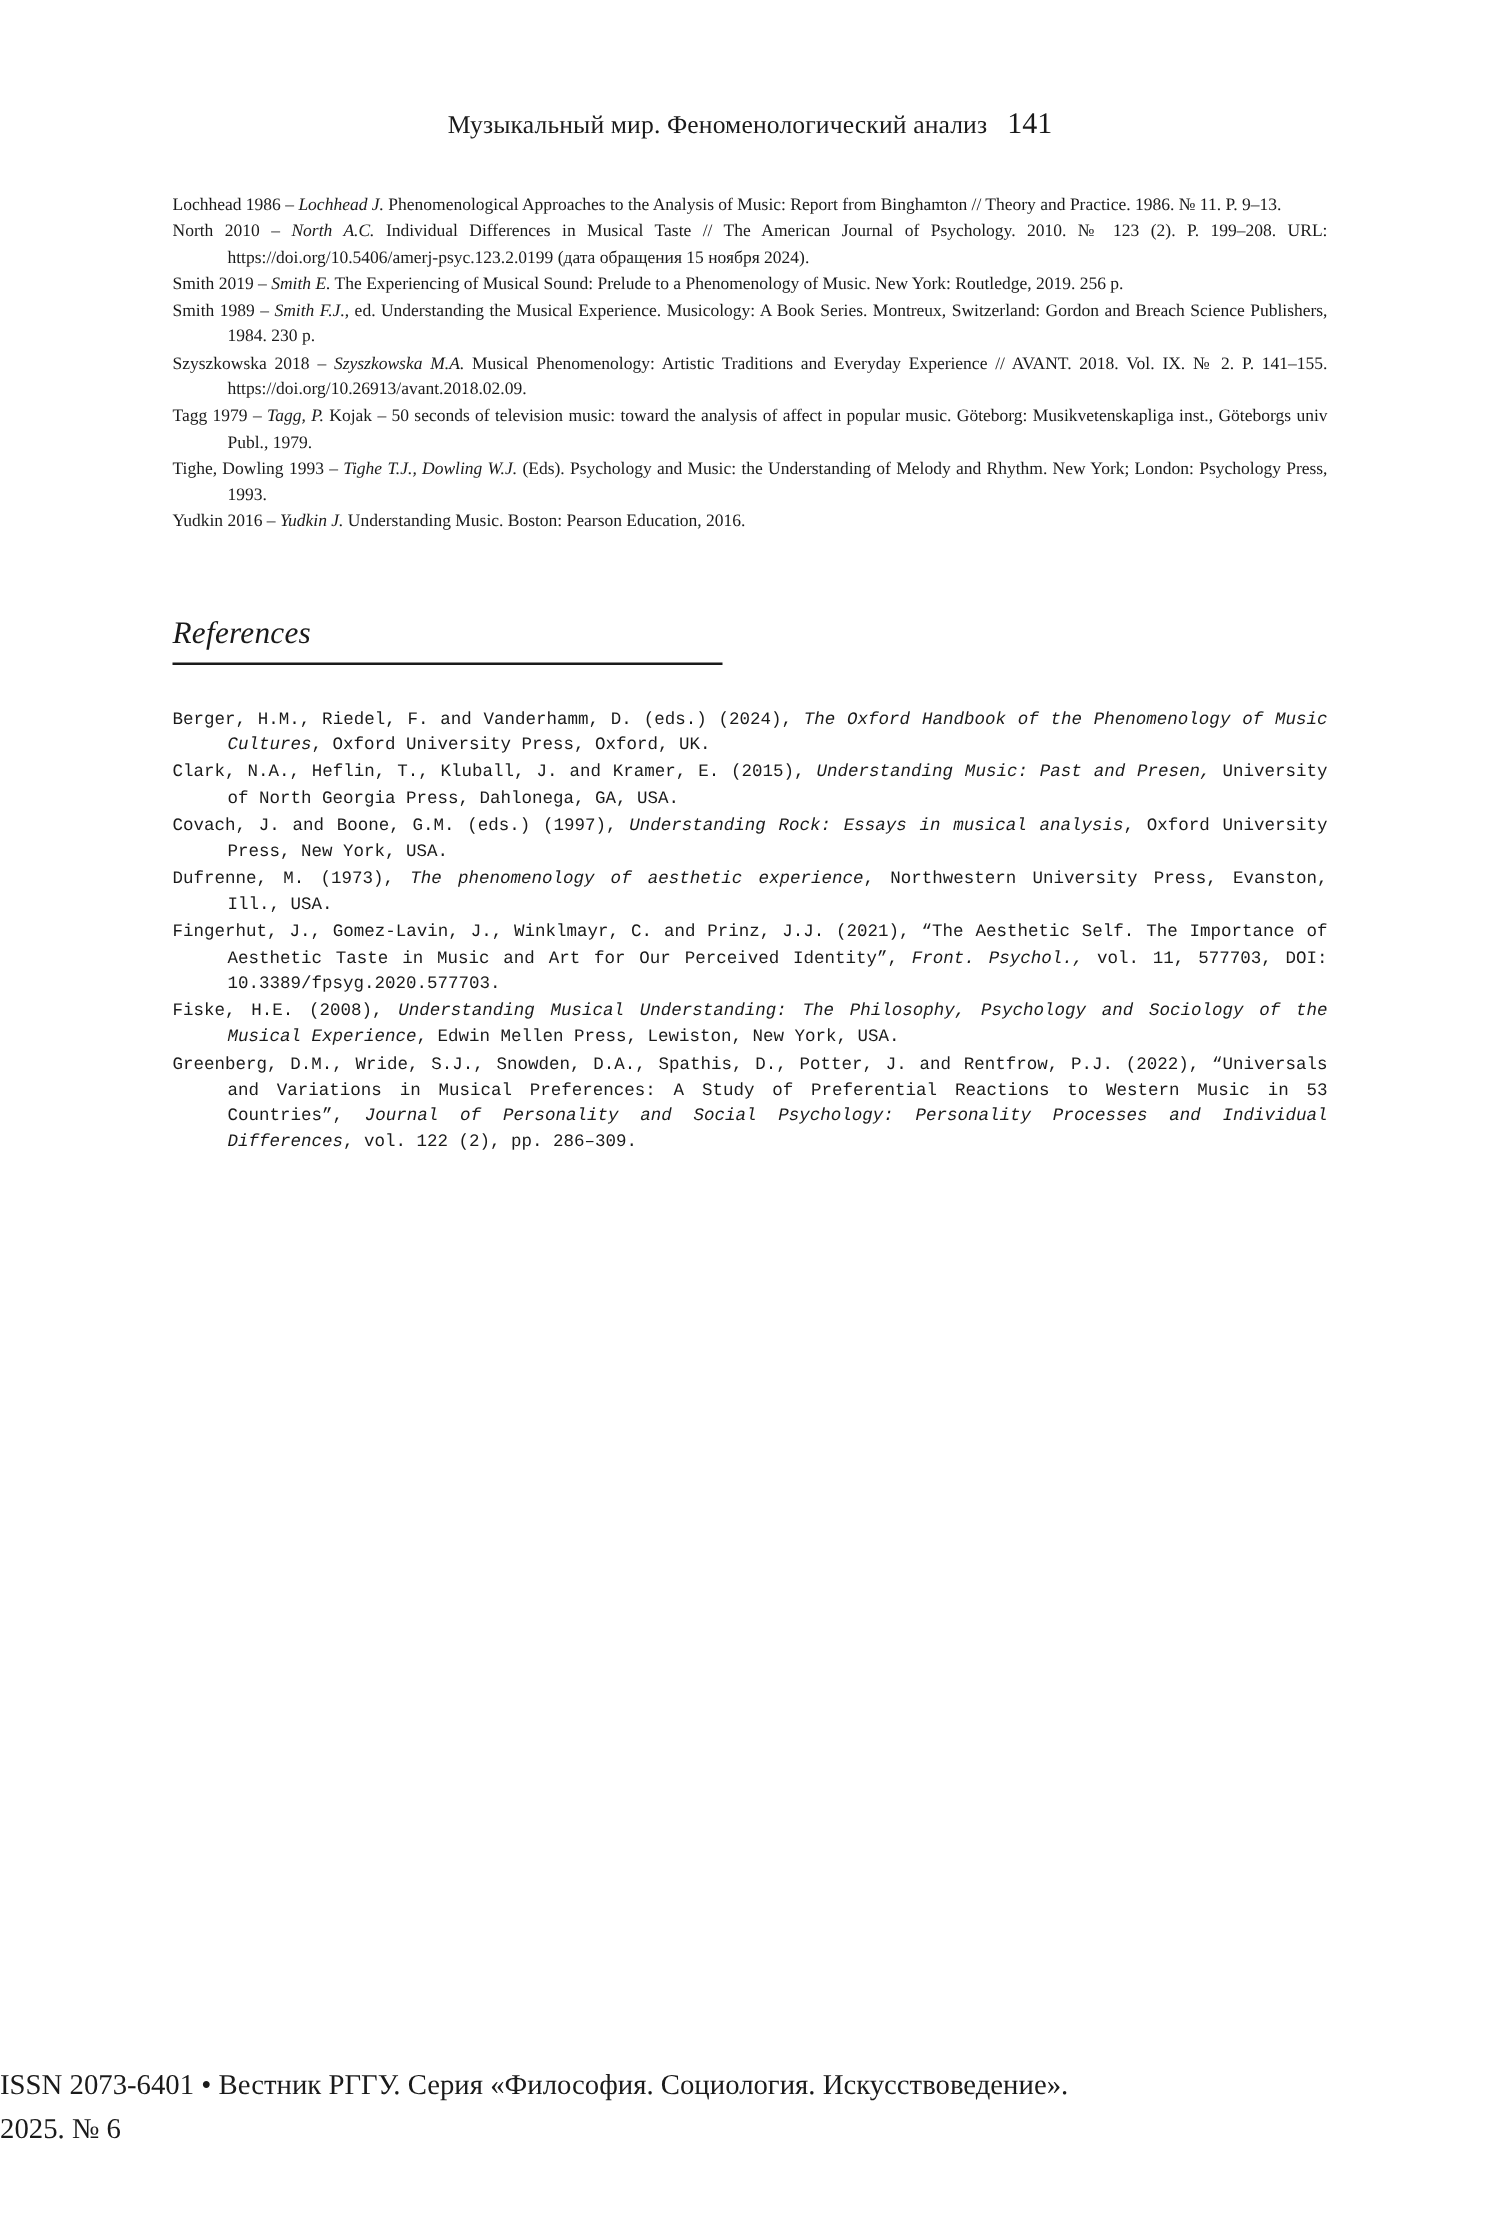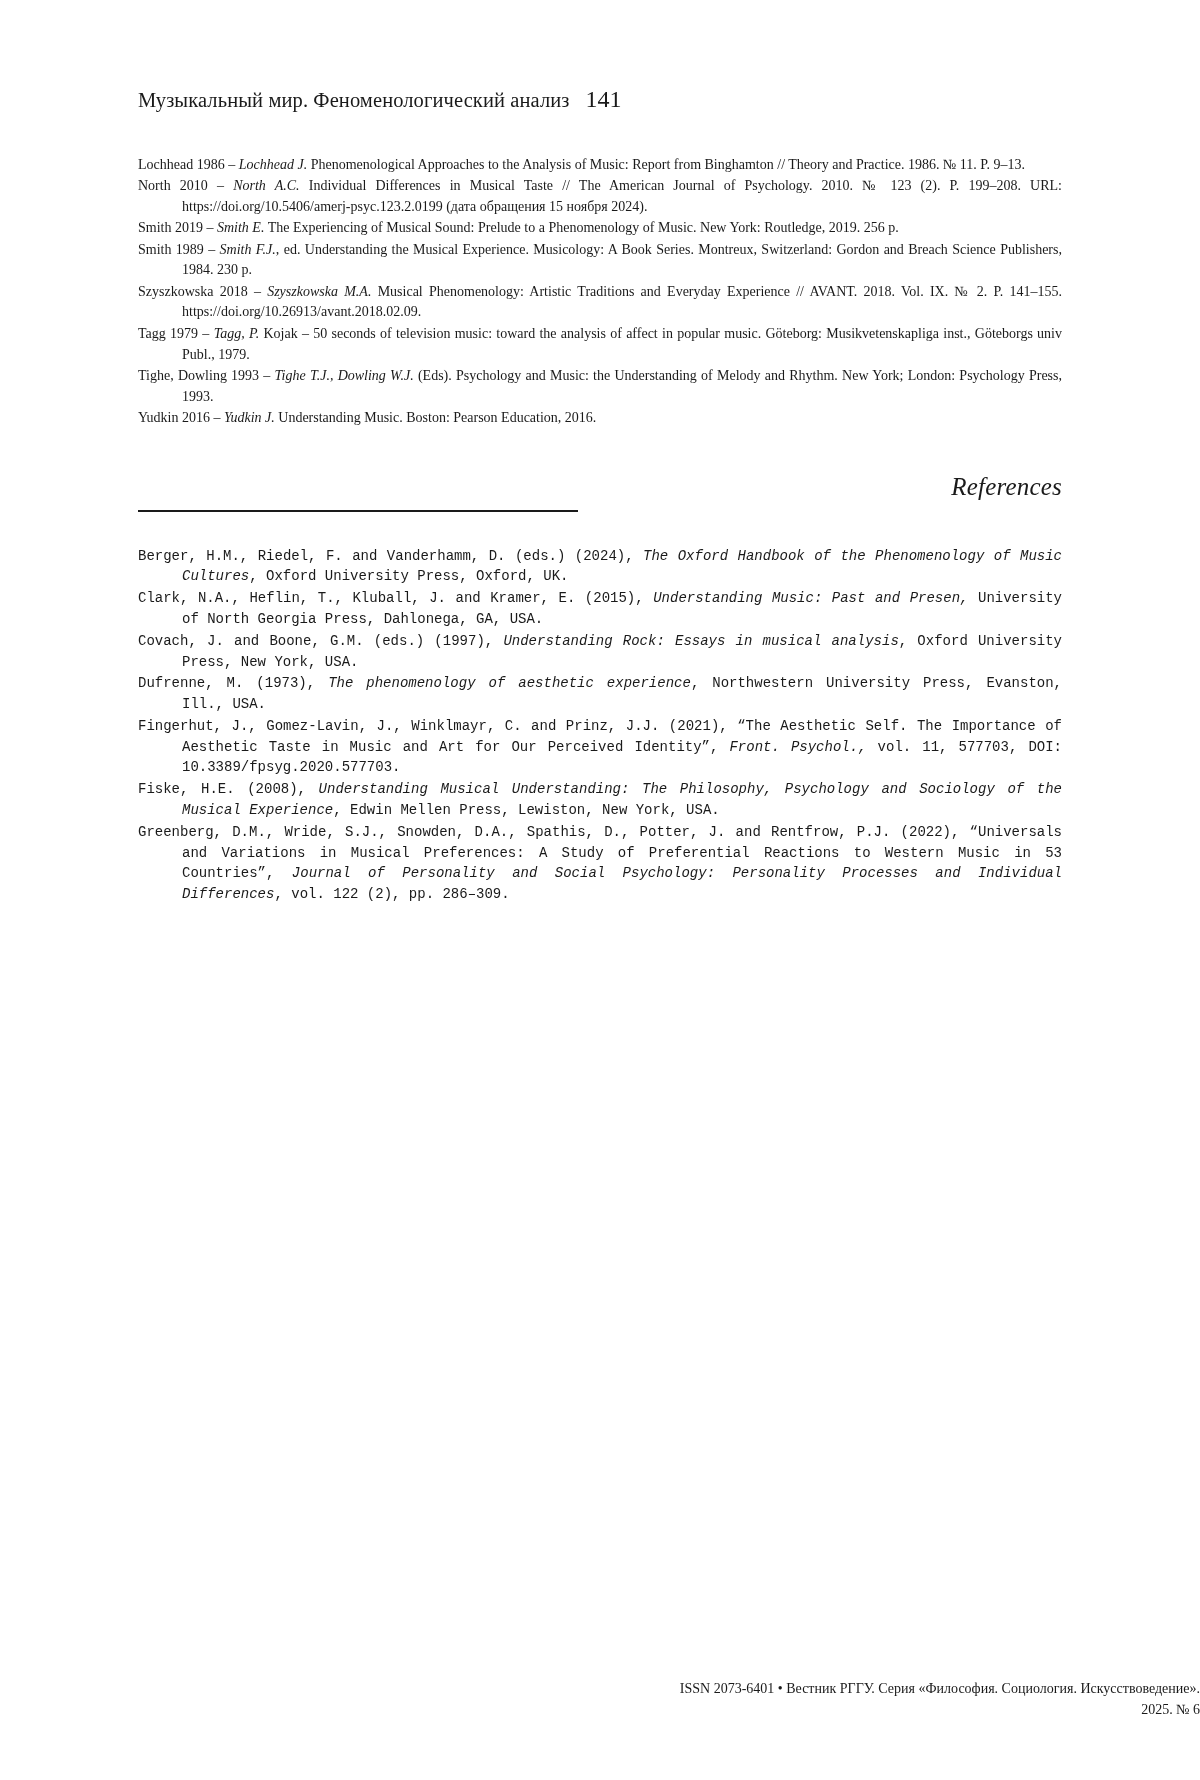--- a/index.html
+++ b/index.html
@@ -20,21 +20,21 @@
     left: 0; top: 0;
     width: 1200px;
     height: 1780px;
     box-sizing: border-box;
     padding: 86px 138px 0 138px;
   }
   
   .runhead {
     display: flex;
     align-items: baseline;
-    justify-content: flex-start;
+    justify-content: center;
     margin-bottom: 42px;
     gap: 16px;
   }
   .runhead-title {
     font-size: 20.5px;
     letter-spacing: 0.1px;
   }
   .runhead-page {
     font-size: 24px;
   }
@@ -52,23 +52,22 @@
     padding-left: 44px;
     text-indent: -44px;
     margin-bottom: 0.5px;
     hyphens: manual;
   }
   .ref i, .it {
     font-style: italic;
   }
   
   .refs-head-wrap {
-    margin-top: 44px;
+    margin-top: 64px;
     margin-bottom: 34px;
-    text-align: right;
   }
   .refs-head {
     font-size: 25px;
     font-style: italic;
     font-weight: normal;
     margin: 0 0 9px 0;
     letter-spacing: 0.2px;
   }
   .refs-rule {
     width: 440px;
@@ -83,22 +82,22 @@
   }
   .reflist .ref {
     margin-bottom: 1px;
   }
   
   .footer {
     position: absolute;
     left: 0;
     right: 0;
     bottom: 60px;
-    text-align: right;
-    font-size: 14px;
+    text-align: left;
+    font-size: 23px;
     line-height: 1.5;
   }
   .footer div { white-space: nowrap; }
 </style>
 </head>
 <body>
 
 <div class="page">
 
   <div class="runhead">

